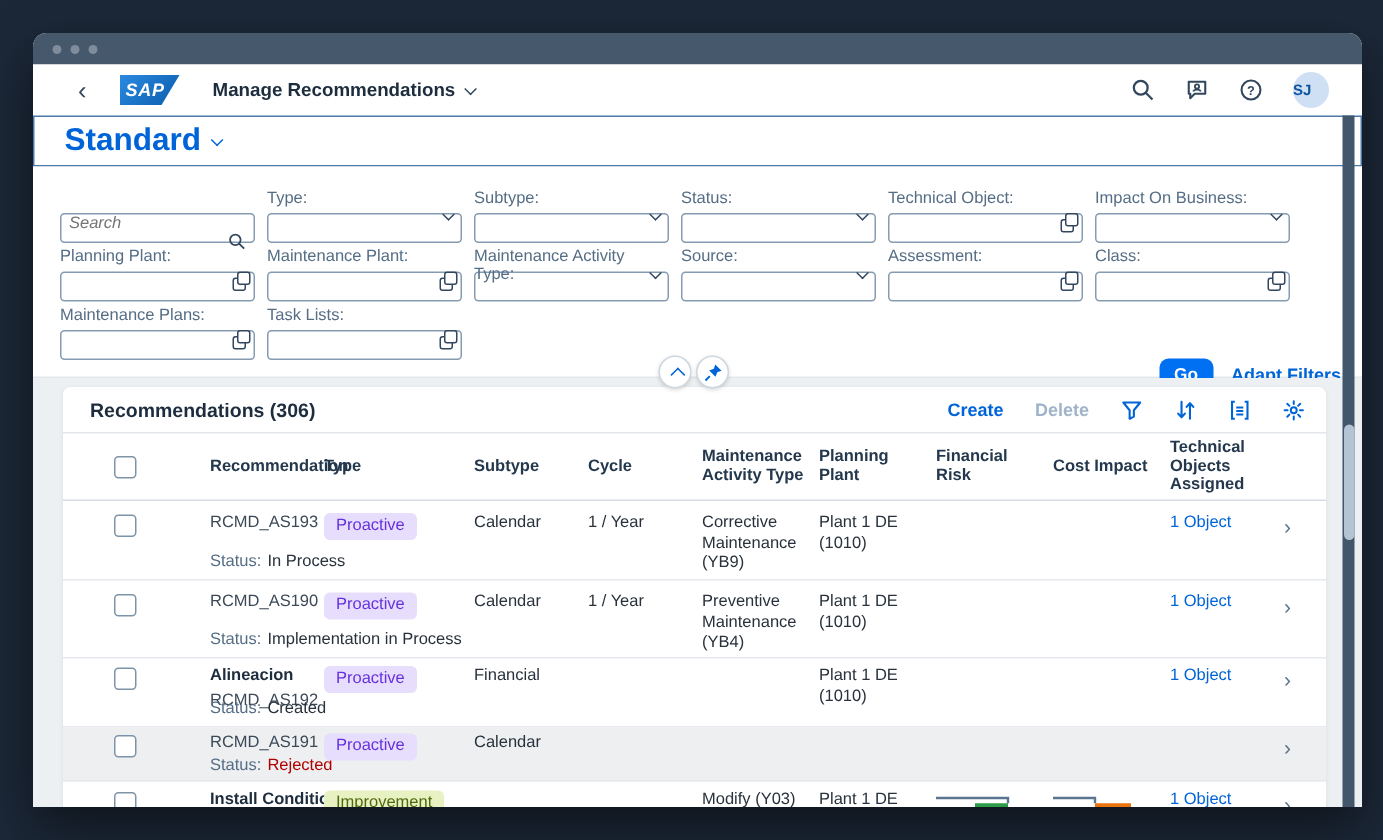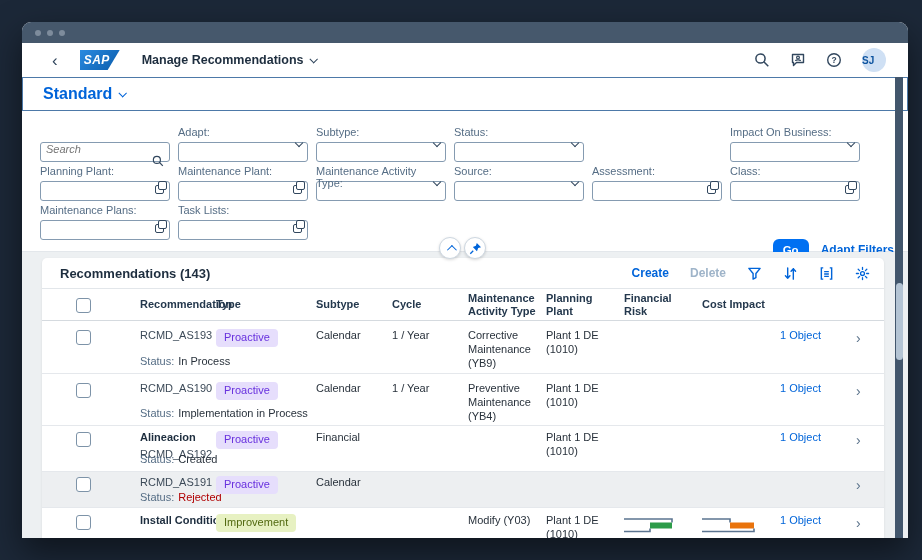--- a/index.html
+++ b/index.html
@@ -22,21 +22,21 @@
   .shell { position:absolute; left:0; top:21px; right:0; height:34px; background:#fff; display:flex; align-items:center; }
   .back { margin-left:30px; font-size:17px; color:#32475e; line-height:1; cursor:pointer; }
   .saplogo { margin-left:22px; width:40px; height:20px; background:linear-gradient(135deg,#2a8ae0,#0a5cab); clip-path:polygon(0 0,100% 0,70% 100%,0 100%); color:#fff; font-style:italic; font-weight:bold; font-size:12px; display:flex; align-items:center; padding-left:4px; letter-spacing:.5px; }
   .apptitle { margin-left:22px; font-size:12.5px; font-weight:bold; color:#1d2d3e; display:flex; align-items:center; gap:6px; }
   .chev-down { width:6px; height:6px; border-right:1.6px solid #32475e; border-bottom:1.6px solid #32475e; transform:rotate(45deg) translateY(-1px); }
   .shell-right { margin-left:auto; display:flex; align-items:center; gap:20px; margin-right:22px; }
   .shell-ic { width:16px; height:16px; }
   .avatar { width:24px; height:24px; border-radius:50%; background:#cfe0f4; color:#0f55a0; font-size:10px; font-weight:bold; display:flex; align-items:center; }
   
   .variantbar { position:absolute; left:0; top:55px; right:0; height:34px; background:#fff; border:1px solid #4d79a8; display:flex; align-items:center; }
-  .variant-title { margin-left:20px; font-size:16px; font-weight:bold; color:var(--accent,#0064d9); display:flex; align-items:center; gap:7px; cursor:pointer; }
+  .variant-title { margin-left:20px; font-size:21px; font-weight:bold; color:var(--accent,#0064d9); display:flex; align-items:center; gap:7px; cursor:pointer; }
   .variant-title .chev-down { border-color:var(--accent,#0064d9); }
   
   .filterpanel { position:absolute; left:0; top:89px; right:0; height:141px; background:#fff; border-bottom:1px solid #e3e7eb; }
   .fcol { position:absolute; width:130px; }
   .flabel { font-size:11px; color:#556d85; margin-bottom:3px; display:block; height:13px; }
   .ffield { height:20px; border:1px solid #859bb1; border-radius:3px; background:#fff; display:flex; align-items:center; padding:0 5px;flex-direction:column; }
   .ffield input { border:none; outline:none; width:100%; font-size:11px; font-style:italic; color:#6a7f94; font-family:"Liberation Sans",sans-serif; background:transparent; }
   .ficon { margin-left:auto; flex:0 0 auto; }
   .sel-chev { width:6px; height:6px; border-right:1.5px solid #32475e; border-bottom:1.5px solid #32475e; transform:rotate(45deg); margin-top:-3px; }
   .vh { width:9px; height:9px; border:1.3px solid #32475e; border-radius:2px; position:relative; margin-top:3px; }
@@ -138,35 +138,41 @@
       <span class="flabel"></span>
       <div class="ffield">
         <input placeholder="Search" style="">
         <svg class="ficon searchglass" viewBox="0 0 14 14">
             <circle cx="5.7" cy="5.7" r="4.1" fill="none" stroke="#32475e" stroke-width="1.4"></circle>
             <line x1="8.8" y1="8.8" x2="12.6" y2="12.6" stroke="#32475e" stroke-width="1.4"></line>
           </svg>
       </div>
     </div>
     <div class="fcol" style="left:156px; top:15px;">
-      <span class="flabel">Adapt:</span>
+      <span class="flabel">Type:</span>
       <div class="ffield">
           <span class="ficon sel-chev"></span>
         </div>
     </div>
     <div class="fcol" style="left:294px; top:15px;">
       <span class="flabel">Subtype:</span>
       <div class="ffield">
           <span class="ficon sel-chev"></span>
         </div>
     </div>
     <div class="fcol" style="left:432px; top:15px;">
       <span class="flabel">Status:</span>
       <div class="ffield">
           <span class="ficon sel-chev"></span>
+        </div>
+    </div>
+    <div class="fcol" style="left:570px; top:15px;">
+      <span class="flabel">Technical Object:</span>
+      <div class="ffield">
+          <span class="ficon vh"></span>
         </div>
     </div>
     <div class="fcol" style="left:708px; top:15px;">
       <span class="flabel">Impact On Business:</span>
       <div class="ffield">
           <span class="ficon sel-chev"></span>
         </div>
     </div>
 
     <div class="fcol" style="left:18px; top:54px;">
@@ -232,21 +238,21 @@
     <svg width="13" height="13" viewBox="0 0 16 16">
         <path d="M9.6 1.2 L14.8 6.4 L11.3 7.5 L9.8 11.3 L4.7 6.2 L8.5 4.7 Z" fill="#0064d9"></path>
         <line x1="5.2" y1="10.8" x2="1.6" y2="14.4" stroke="#0064d9" stroke-width="1.6"></line>
       </svg>
   </div>
 
   <div class="content">
     <div class="card">
 
       <div class="toolbar">
-        <span class="tbl-title">Recommendations (143)</span>
+        <span class="tbl-title">Recommendations (306)</span>
         <div class="tb-right">
           <span class="tb-link">Create</span>
           <span class="tb-link disabled">Delete</span>
           <svg class="tb-ic" viewBox="0 0 16 16">
               <path d="M2 2.5 h12 L9.5 8 v4.5 L6.5 14 V8 Z" fill="none" stroke="#0064d9" stroke-width="1.5" stroke-linejoin="round"></path>
             </svg>
           <svg class="tb-ic" viewBox="0 0 16 16">
               <path d="M5 2 v11 M5 13 l-2.4-2.6 M5 13 l2.4-2.6" fill="none" stroke="#0064d9" stroke-width="1.5" stroke-linecap="round"></path>
               <path d="M11 14 V3 M11 3 l-2.4 2.6 M11 3 l2.4 2.6" fill="none" stroke="#0064d9" stroke-width="1.5" stroke-linecap="round"></path>
             </svg>
@@ -266,20 +272,21 @@
             <div class="checkbox"></div>
           </div>
         <div class="hcell">Recommendation</div>
         <div class="hcell">Type</div>
         <div class="hcell">Subtype</div>
         <div class="hcell">Cycle</div>
         <div class="hcell">Maintenance Activity Type</div>
         <div class="hcell">Planning Plant</div>
         <div class="hcell">Financial Risk</div>
         <div class="hcell">Cost Impact</div>
+        <div class="hcell">Technical Objects Assigned</div>
         <div class="hcell"></div>
       </div>
 
       <div class="grid row r1">
         <div class="cell">
             <div class="checkbox"></div>
           </div>
         <div class="cell">
             <div class="t-id">RCMD_AS193</div>
           </div>

